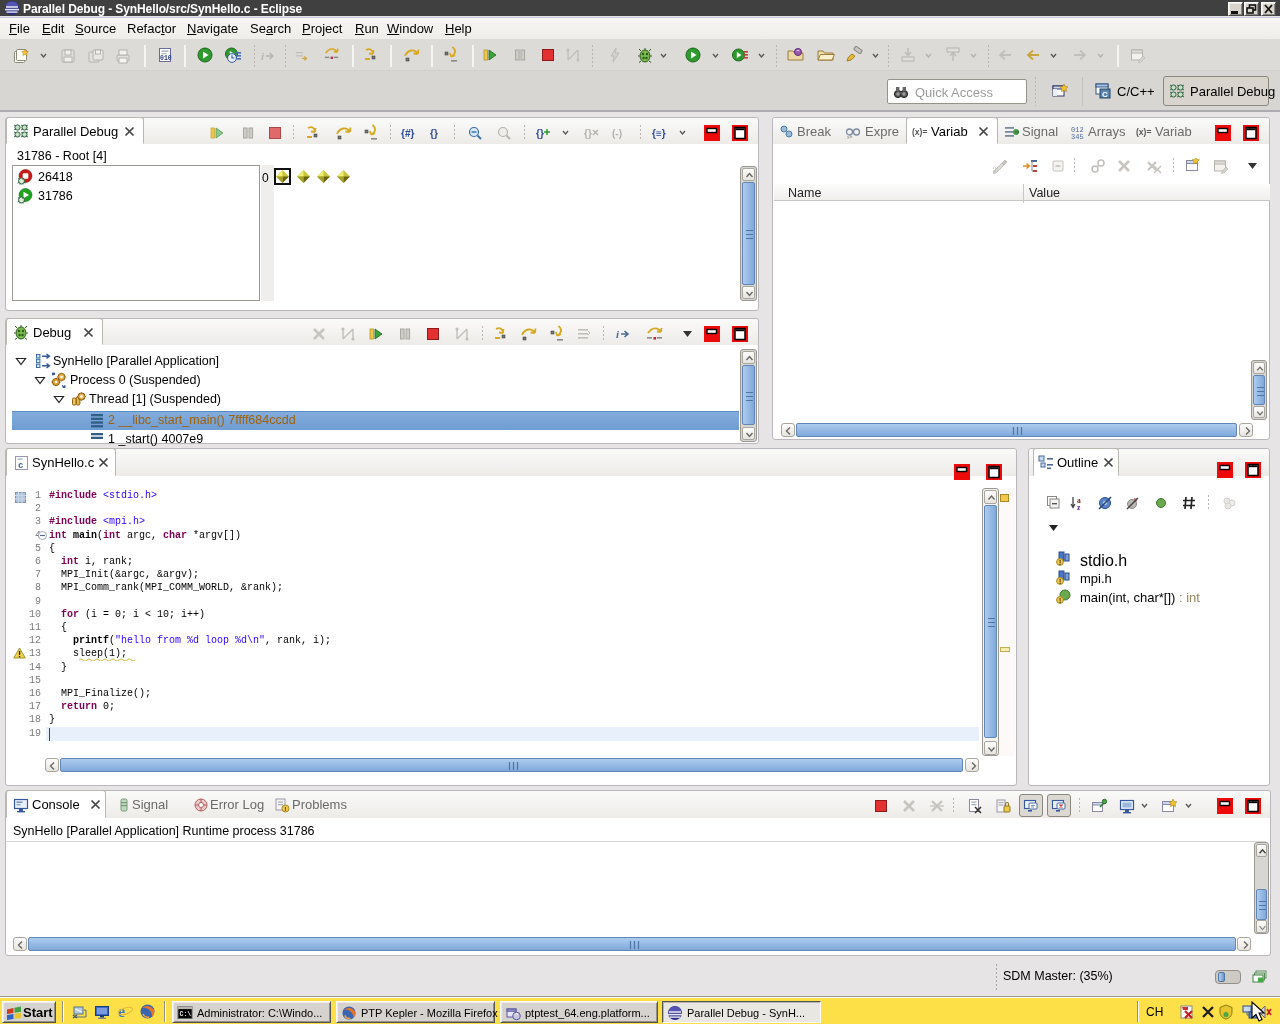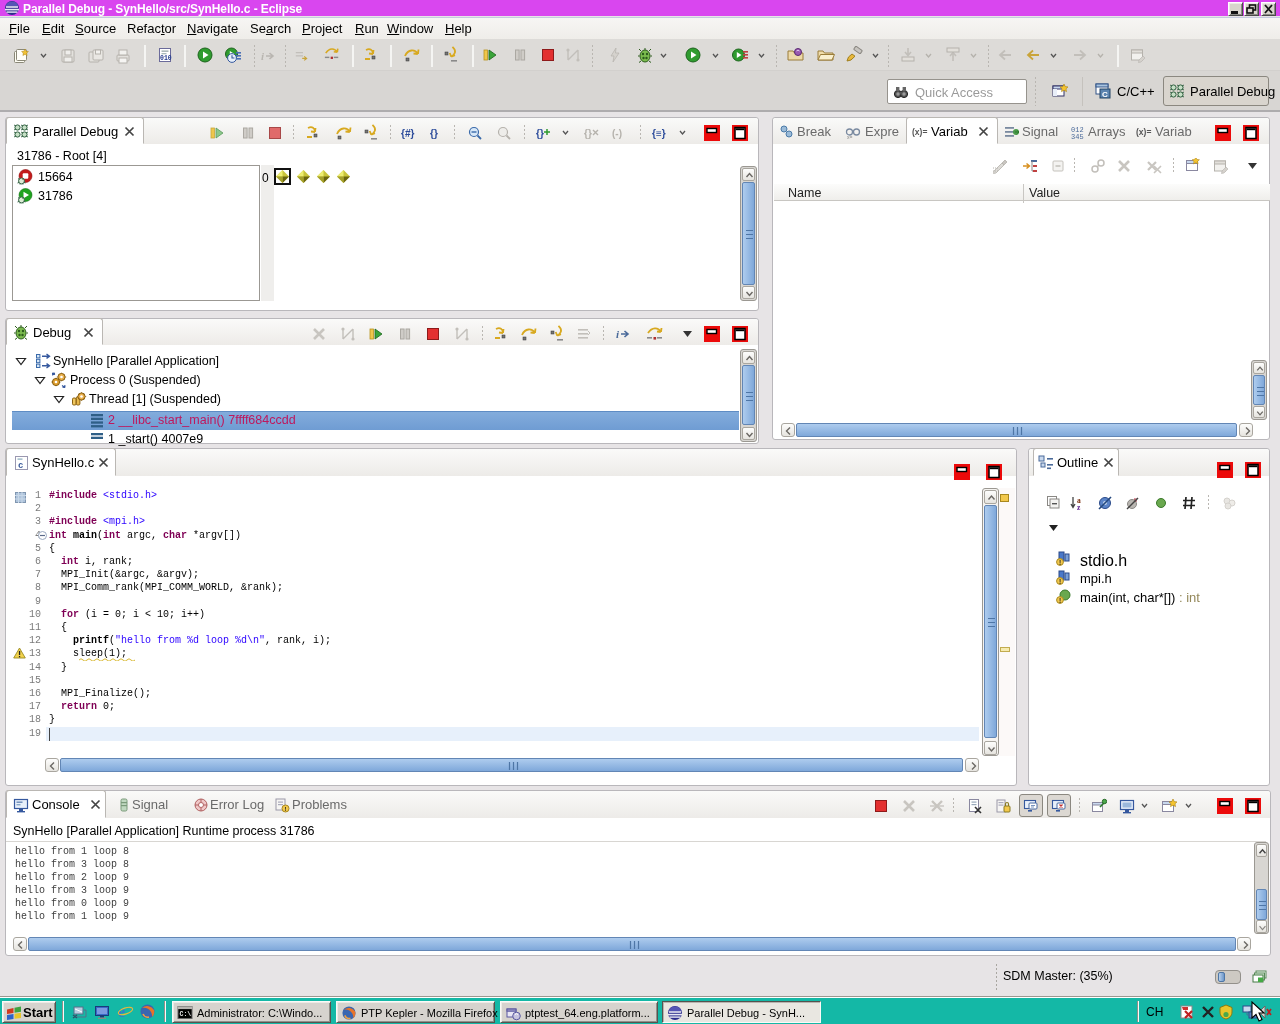--- a/index.html
+++ b/index.html
@@ -1,19 +1,19 @@
 <!DOCTYPE html>
 <html><head><meta charset="utf-8"><style>
 *{margin:0;padding:0;box-sizing:border-box}
 html,body{width:1280px;height:1024px;overflow:hidden}
 body{font-family:"Liberation Sans",sans-serif;position:relative;background:#E7E4E6;font-size:12px;color:#000}
 .a{position:absolute}
 svg{display:block}
 
-#title{left:0;top:0;width:1280px;height:16px;background:#d946ef}
+#title{left:0;top:0;width:1280px;height:16px;background:#404040}
 #title .t{left:23px;top:2px;color:#fff;font-weight:bold;font-size:12px;letter-spacing:-0.1px}
 .wbtn{width:15px;height:14px;top:2px;background:#D8D4CC;border:1px solid;border-color:#fff #4a4a4a #4a4a4a #fff;box-shadow:inset 1px 1px 0 #ECEAE5,inset -1px -1px 0 #8a8a84}
 #menubar{left:0;top:17px;width:1280px;height:22px;background:linear-gradient(#F7F6F4,#EFEDE9);box-shadow:inset 0 1px 0 #C5CADF}
 #menubar span{position:absolute;top:4px;font-size:13px}
 #toolbar1{left:0;top:39px;width:1280px;height:32px;background:#DDDBD8;border-bottom:1px solid #D2D0CD}
 #row2{left:0;top:71px;width:1280px;height:41px;background:#D8D6D3;border-bottom:2px solid #AEACAE}
 .ic{position:absolute;width:16px;height:16px}
 .sep{position:absolute;width:2px;background:#F5F5F3;top:6px;height:22px}
 .dsep{position:absolute;width:1px;top:6px;height:22px;background:repeating-linear-gradient(#B9B6B1 0 2px,transparent 2px 4px)}
 .chev{position:absolute;width:7px;height:5px;top:14px}
@@ -403,21 +403,21 @@
     </svg>
 
   <div class="a" style="left:11px;top:31px;font-size:12.5px">31786 - Root [4]</div>
   <div class="a" style="left:6px;top:47px;width:248px;height:136px;border:1px solid #9B9893;background:#fff">
     <svg class="ic" style="left:4px;top:3px" viewBox="0 0 16 16">
         <circle cx="8.5" cy="7" r="6.5" fill="#C41A1A" stroke="#8E0E0E" stroke-width=".6"></circle>
         <rect x="5.7" y="4.2" width="5.6" height="5.6" rx="1" fill="#fff"></rect>
         <circle cx="4.5" cy="12" r="3" fill="#DCEBD4" stroke="#2F5F3F" stroke-width=".9"></circle>
         <path d="M1 9.5 l1.5 1 M0.5 14 l2-.8 M7 9.5 l-1.5 1 M8.5 14 l-2-.8 M3 15.5 l.8-1.2 M6 15.5 l-.8-1.2" stroke="#2F5F3F" stroke-width=".9"></path>
       </svg>
-    <span class="a" style="left:25px;top:4px;font-size:12.5px">15664</span>
+    <span class="a" style="left:25px;top:4px;font-size:12.5px">26418</span>
     <svg class="ic" style="left:4px;top:22px" viewBox="0 0 16 16">
         <circle cx="8.5" cy="7" r="6.5" fill="#1FA31F" stroke="#127012" stroke-width=".6"></circle>
         <path d="M6.5 3.8 L12 7 L6.5 10.2 z" fill="#fff"></path>
         <circle cx="4.5" cy="12" r="3" fill="#DCEBD4" stroke="#2F5F3F" stroke-width=".9"></circle>
         <path d="M1 9.5 l1.5 1 M0.5 14 l2-.8 M7 9.5 l-1.5 1 M8.5 14 l-2-.8 M3 15.5 l.8-1.2 M6 15.5 l-.8-1.2" stroke="#2F5F3F" stroke-width=".9"></path>
       </svg>
     <span class="a" style="left:25px;top:23px;font-size:12.5px">31786</span>
   </div>
   <div class="a" style="left:255px;top:47px;width:478px;height:136px;background:#fff">
     <div class="a" style="left:0;top:0;width:13px;height:136px;background:#EFEEEC"></div>
@@ -733,21 +733,21 @@
   <span class="a" style="left:83px;top:73px;font-size:12.5px">Thread [1] (Suspended)</span>
   <div class="a" style="left:6px;top:92px;width:727px;height:19px;background:linear-gradient(#83ACDC,#6F9CD3);border-top:1px solid #5E8CC4"></div>
   <svg class="ic" style="left:83px;top:93px" viewBox="0 0 16 16">
       <g fill="#2F5F87">
         <rect x="2" y="2" width="12" height="2.3"></rect>
         <rect x="2" y="5.7" width="12" height="2.3"></rect>
         <rect x="2" y="9.4" width="12" height="2.3"></rect>
         <rect x="2" y="13.1" width="12" height="2.3"></rect>
       </g>
     </svg>
-  <span class="a" style="left:102px;top:94px;font-size:12.5px;color:#be185d">2 __libc_start_main()  7ffff684ccdd</span>
+  <span class="a" style="left:102px;top:94px;font-size:12.5px;color:#a16207">2 __libc_start_main()  7ffff684ccdd</span>
   <svg class="ic" style="left:83px;top:112px" viewBox="0 0 16 16">
       <g fill="#2F5F87">
         <rect x="2" y="2" width="12" height="2.3"></rect>
         <rect x="2" y="5.7" width="12" height="2.3"></rect>
       </g>
     </svg>
   <span class="a" style="left:102px;top:113px;font-size:12.5px">1  _start()  4007e9</span>
   <div class="vtrack" style="left:734px;top:30px;width:17px;height:93px">
     <div class="sbtn" style="left:1px;top:1px;width:13px;height:13px">
         <svg width="13" height="13" viewBox="0 0 13 13">
@@ -1075,26 +1075,20 @@
       <rect x="3" y="3.5" width="9.5" height="4" fill="#fff" stroke="#000" stroke-width="1.4"></rect>
     </svg>
   <svg class="mmr" style="left:1239px;top:7px" viewBox="0 0 16 16">
       <rect width="16" height="16" fill="#EC0A0A"></rect>
       <rect x="3" y="2.5" width="10" height="11" fill="#fff" stroke="#000" stroke-width="1.5"></rect>
       <rect x="3.7" y="3.2" width="8.6" height="2" fill="#000"></rect>
     </svg>
 
   <div class="a" style="left:7px;top:33px;font-size:12.5px">SynHello [Parallel Application] Runtime process 31786</div>
   <div class="a" style="left:0px;top:50px;width:1260px;height:1px;background:#D8D6D2"></div>
-  <pre class="a mono" style="left:9px;top:54px;font-size:10px;line-height:13px;color:#404040">hello from 1 loop 8
-hello from 3 loop 8
-hello from 2 loop 9
-hello from 3 loop 9
-hello from 0 loop 9
-hello from 1 loop 9</pre>
   <div class="vtrack" style="left:1248px;top:51px;width:15px;height:92px">
     <div class="sbtn" style="left:1px;top:1px;width:11px;height:13px">
         <svg width="11" height="13" viewBox="0 0 13 13">
           <path d="M3 8.5 L6.5 4.5 L10 8.5" fill="none" stroke="#444" stroke-width="1.7"></path>
         </svg>
       </div>
     <div class="vth" style="left:1px;top:46px;width:11px;height:31px">
         <svg style="position:absolute;left:2px;top:10px" width="7" height="11" viewBox="0 0 7 11">
           <path d="M0 1.5 h7 M0 5.5 h7 M0 9.5 h7" stroke="#4E76A6" stroke-width="1.2"></path>
         </svg>
@@ -1131,21 +1125,21 @@
       <div class="a" style="left:2px;top:1px;width:7px;height:10px;background:linear-gradient(90deg,#B8D0EC,#6D96C8);border:1px solid #4E76A6;border-radius:2px"></div>
     </div>
   <svg class="ic" style="left:1252px;top:13px" viewBox="0 0 16 16">
       <rect x="4" y="2" width="10" height="7" fill="#EFF6EF" stroke="#5a8a5a"></rect>
       <rect x="2.5" y="4" width="10" height="7" fill="#D8EBD8" stroke="#5a8a5a"></rect>
       <rect x="1" y="6" width="10" height="7" fill="#fff" stroke="#447a44"></rect>
       <rect x="6" y="8.5" width="5" height="4.5" fill="#44AA44"></rect>
     </svg>
 </div>
 
-<div id="taskbar" class="a" style="left:0;top:997px;width:1280px;height:27px;background:#14b8a6;border-top:1px solid #fff;box-shadow:0 -1px 0 #9a978f">
+<div id="taskbar" class="a" style="left:0;top:997px;width:1280px;height:27px;background:#fde047;border-top:1px solid #fff;box-shadow:0 -1px 0 #9a978f">
   <div class="tbtn" style="left:2px;width:54px">
     <svg width="16" height="16" viewBox="0 0 16 16" style="left:3px">
         <path d="M1 4.5 L7.5 3 V8 L1 9z" fill="#D03A1E"></path>
         <path d="M8.5 2.8 L15 1.5 V6.7 L8.5 7.8z" fill="#3FA33F"></path>
         <path d="M1 10 L7.5 9 v5 L1 15z" fill="#2E63C8"></path>
         <path d="M8.5 8.8 L15 7.8 v5.2 L8.5 13.8z" fill="#E8C52A"></path>
       </svg>
     <span style="left:20px;font-weight:bold;font-size:13px;top:3px">Start</span>
   </div>
   <div class="etch" style="left:62px"></div>

